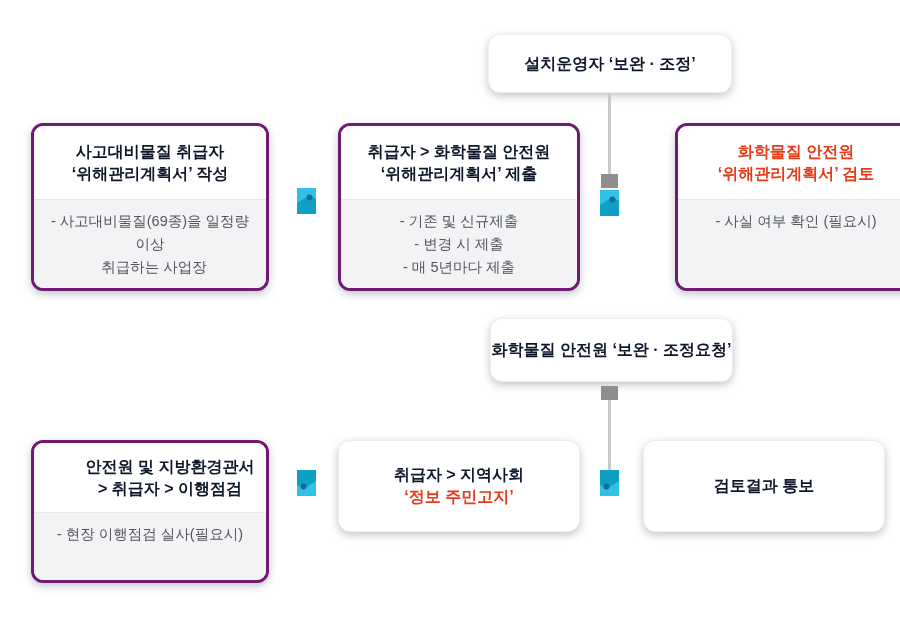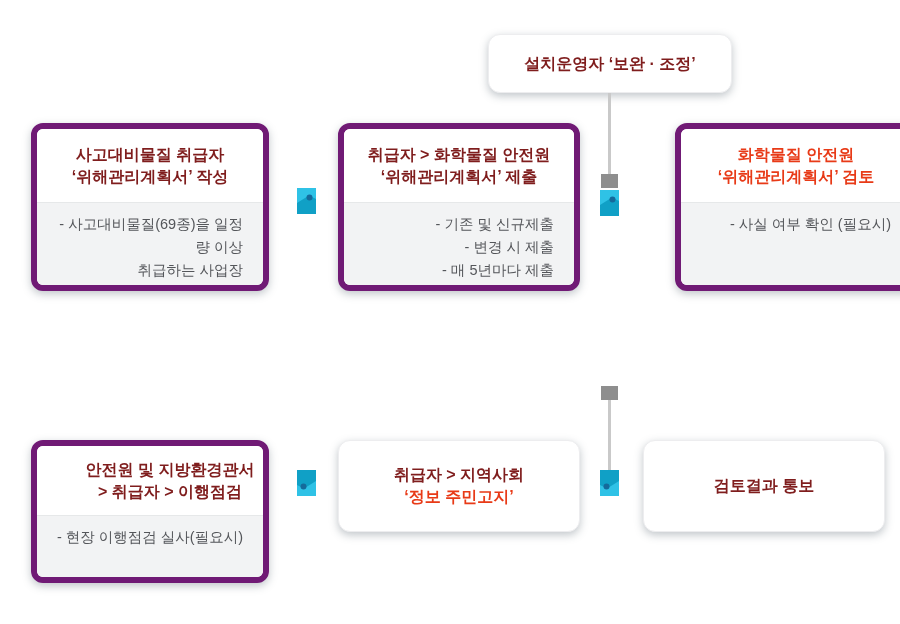--- a/index.html
+++ b/index.html
@@ -16,37 +16,37 @@
     border:1px solid #ededef;
     box-shadow:0 3px 8px rgba(118,128,138,0.45);
     display:flex; align-items:center; justify-content:center;
     font-size:16px; font-weight:bold; text-align:center; line-height:22px;
     flex-direction:column;
   }
 
   
   .card {
     position:absolute; background:#ffffff; border-radius:12px;
-    border:6px solid #701a75;
+    border:3px solid #701a75;
     box-shadow:0 3px 8px rgba(118,128,138,0.45);
     overflow:hidden; display:flex; flex-direction:column;
   }
   .card-header {
     background:#ffffff; display:flex; flex-direction:column;
     align-items:center; justify-content:center; text-align:center;
     font-size:16px; font-weight:bold; line-height:22px; flex:0 0 auto;
   }
   .card-body {
     background:#f2f3f4; border-top:1px solid #e6e8e9; flex:1 1 auto;
-    padding:10px 20px 0 12px; font-size:14.5px; line-height:23px;
-    color:#54565a; text-align:right;
+    padding:10px 12px 0 12px; font-size:14.5px; line-height:23px;
+    color:#54565a; text-align:center;
   }
   .b-line { white-space:pre-wrap; }
 
-  .blue { color:#7f1d1d; }
+  .blue { color:#0f172a; }
   .red  { color:#e83a17; }
 
   
   .vline { position:absolute; width:3px; background:#c9c9c9; }
   .sq    { position:absolute; width:17px; height:14px; background:#8e8e8e; }
 
   
   .marker { position:absolute; width:19px; height:26px; }
   .marker svg { display:block; }
   .marker.flip { transform:rotate(180deg); }
@@ -129,20 +129,23 @@
   <div class="card" id="card-r1-right">
     <div class="card-header red">
       <span>화학물질 안전원</span>
       <span>‘위해관리계획서’ 검토</span>
     </div>
     <div class="card-body">
       <div class="b-line">- 사실 여부 확인 (필요시)</div>
     </div>
   </div>
 
+  <div class="pill blue" id="pill-mid">
+    <span>화학물질 안전원 ‘보완 · 조정요청’</span>
+  </div>
 
   <div class="sq" id="conn2-sq"></div>
   <div class="vline" id="conn2-line"></div>
 
   <div class="card" id="card-r2-left">
     <div class="card-header blue">
       <span>안전원 및 지방환경관서</span>
       <span>&gt; 취급자 &gt; 이행점검</span>
     </div>
     <div class="card-body">

